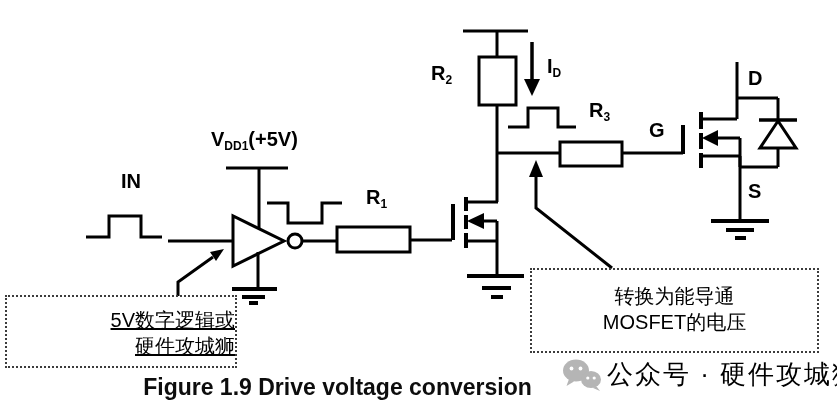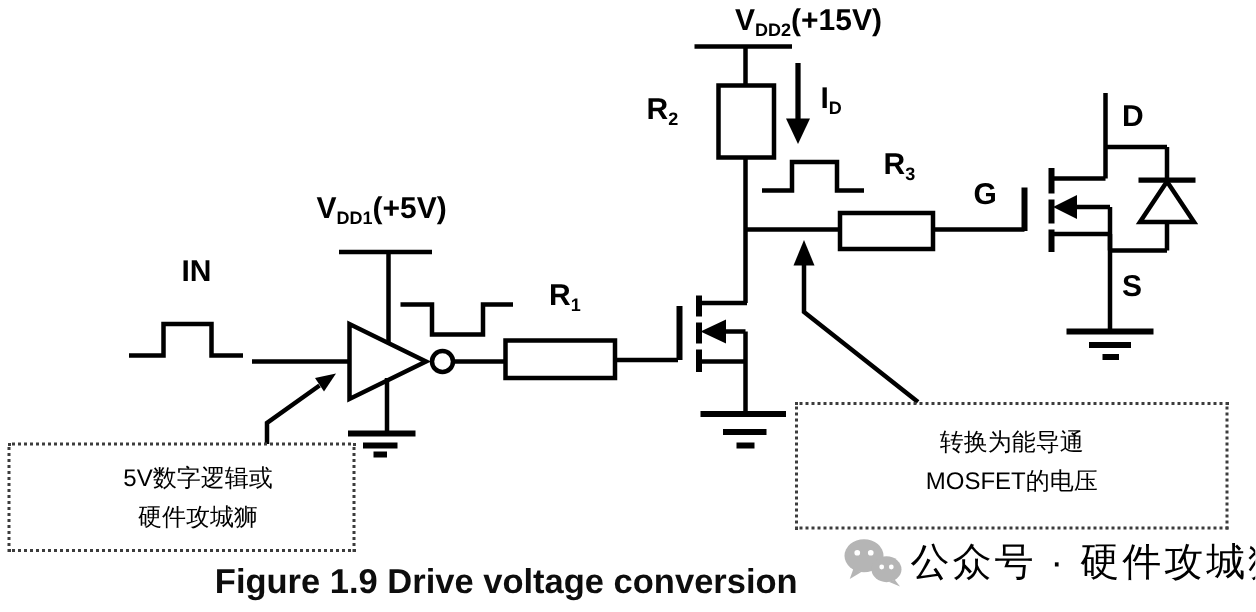--- a/index.html
+++ b/index.html
@@ -8,23 +8,23 @@
     font-family:"Liberation Sans",sans-serif;overflow:hidden;color:#000;
   }
   .circuit-svg{position:absolute;left:0;top:0;}
   .lbl{
     position:absolute;font-weight:bold;font-size:20px;white-space:nowrap;
     letter-spacing:0;
   }
   .lbl sub{font-size:12px;font-weight:bold;vertical-align:-4px;}
   .dotted-box{
     position:absolute;border:2px dotted #3c3c3c;box-sizing:border-box;
-    font-size:16px;line-height:26px;background:transparent;
-  }
-  .box-logic{padding:10px 0 0 22px;text-align:center;}
+    font-size:20px;line-height:26px;background:transparent;
+  }
+  .box-logic{padding:10px 0 0 22px;text-align:right;text-decoration:underline;}
   .box-convert{padding:13px 0 0 0;text-align:center;}
   .caption{
     position:absolute;left:25px;top:374px;width:625px;text-align:center;
     font-weight:bold;font-size:23px;color:#0d0d0d;white-space:nowrap;
   }
   .watermark{
     position:absolute;left:562px;top:357px;display:flex;align-items:center;
   }
   .watermark-text{
     font-size:26px;letter-spacing:2px;margin-left:5px;white-space:nowrap;
@@ -143,23 +143,20 @@
       </g>
     </g>
   </svg>
 
   <div class="lbl" style="left:121px;top:170px;">IN</div>
 
   <div class="lbl" style="left:211px;top:128px;">
     <span>V</span><sub>DD1</sub><span>(+5V)</span>
   </div>
 
-  <div class="lbl" style="left:490px;top:3px;">
-    <span>V</span><sub>DD2</sub><span>(+15V)</span>
-  </div>
 
   <div class="lbl" style="left:366px;top:186px;">
     <span>R</span><sub>1</sub>
   </div>
 
   <div class="lbl" style="left:431px;top:62px;">
     <span>R</span><sub>2</sub>
   </div>
 
   <div class="lbl" style="left:589px;top:99px;">

